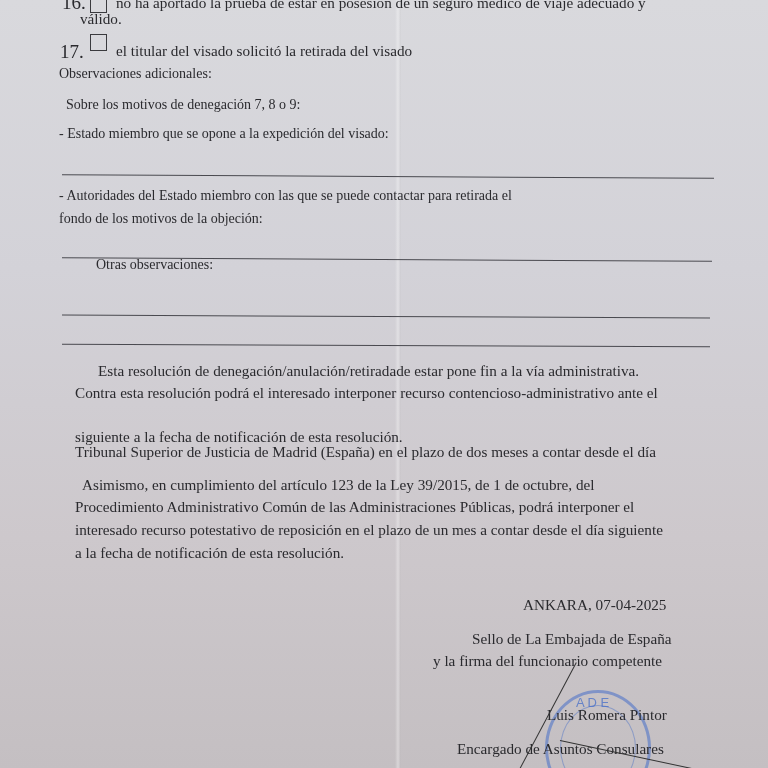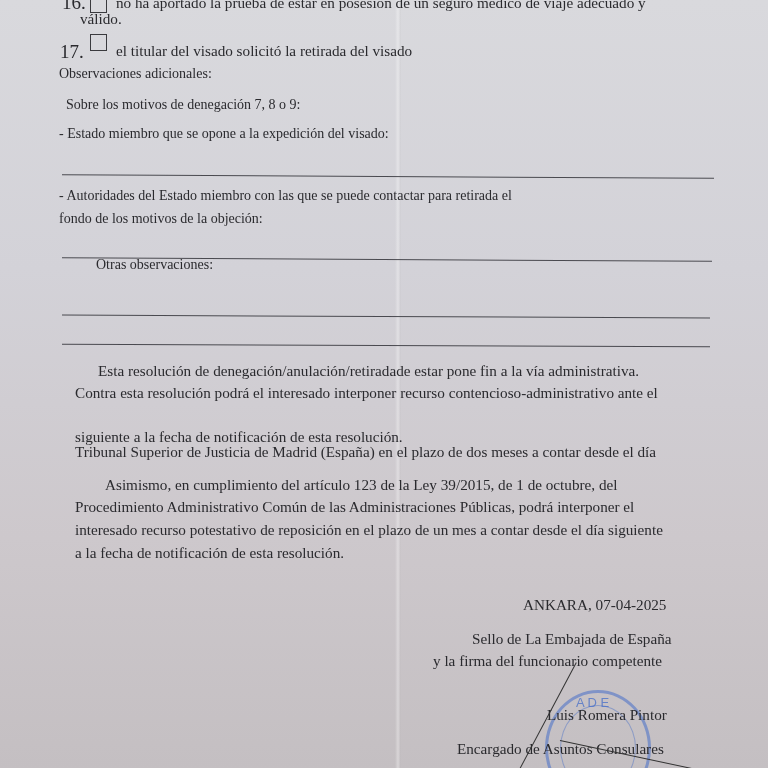--- a/index.html
+++ b/index.html
@@ -59,21 +59,21 @@
 
 <div class="abs f18" style="left:59px; top:257px;margin-left:37px;">Otras observaciones:</div>
 <div class="rule" style="left:62px; top:316px; width:648px; transform: rotate(0.25deg);"></div>
 <div class="rule" style="left:62px; top:345px; width:648px; transform: rotate(0.2deg);"></div>
 
 <div class="para" style="left:98px; top:360px;">Esta resolución de denegación/anulación/retiradade estar pone fin a la vía administrativa.</div>
 <div class="para" style="left:75px; top:382px;">Contra esta resolución podrá el interesado interponer recurso contencioso-administrativo ante el</div>
 <div class="para" style="left:75px; top:404px;margin-top:37px;">Tribunal Superior de Justicia de Madrid (España) en el plazo de dos meses a contar desde el día</div>
 <div class="para" style="left:75px; top:426px;">siguiente a la fecha de notificación de esta resolución.</div>
 
-<div class="para" style="left:105px; top:474px;">Asimismo, en cumplimiento del artículo 123 de la Ley 39/2015, de 1 de octubre, del</div>
+<div class="para" style="left:82px; top:474px;">Asimismo, en cumplimiento del artículo 123 de la Ley 39/2015, de 1 de octubre, del</div>
 <div class="para" style="left:75px; top:496px;">Procedimiento Administrativo Común de las Administraciones Públicas, podrá interponer el</div>
 <div class="para" style="left:75px; top:519px;">interesado recurso potestativo de reposición en el plazo de un mes a contar desde el día siguiente</div>
 <div class="para" style="left:75px; top:542px;">a la fecha de notificación de esta resolución.</div>
 
 <div class="abs f15" style="left:523px; top:596px;">ANKARA, 07-04-2025</div>
 <div class="abs f15" style="left:472px; top:630px;">Sello de La Embajada de España</div>
 <div class="abs f15" style="left:433px; top:652px;">y la firma del funcionario competente</div>
 
 <div class="stamp">
   <div class="stamp-inner"></div>

